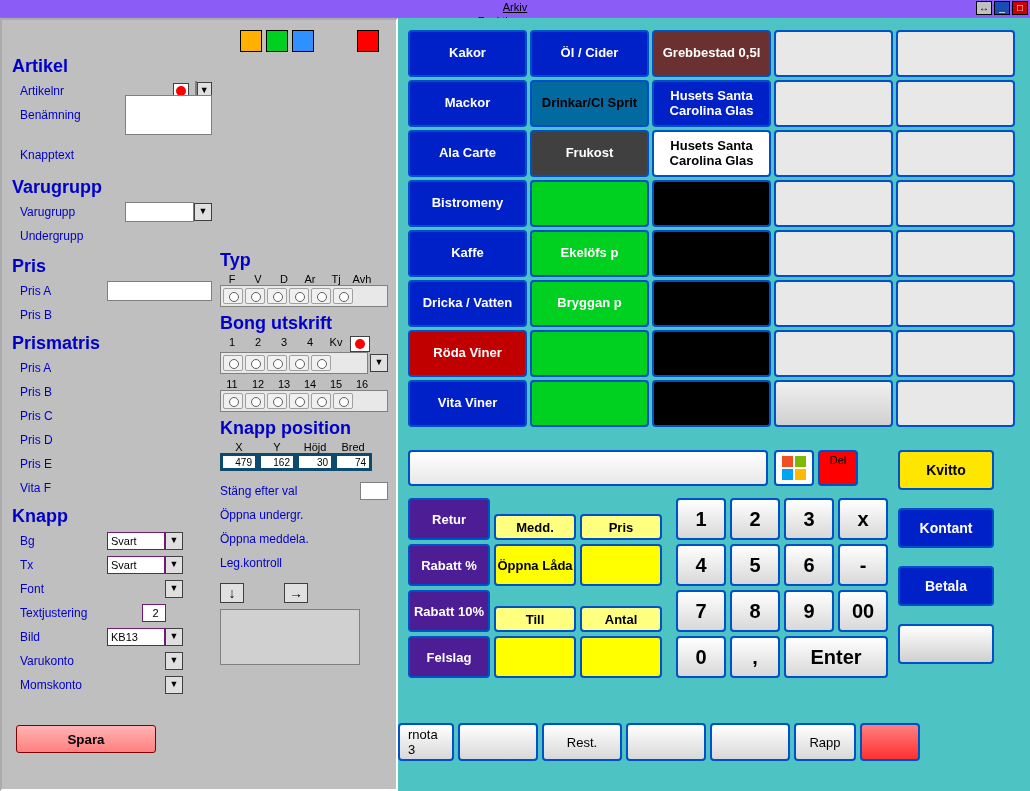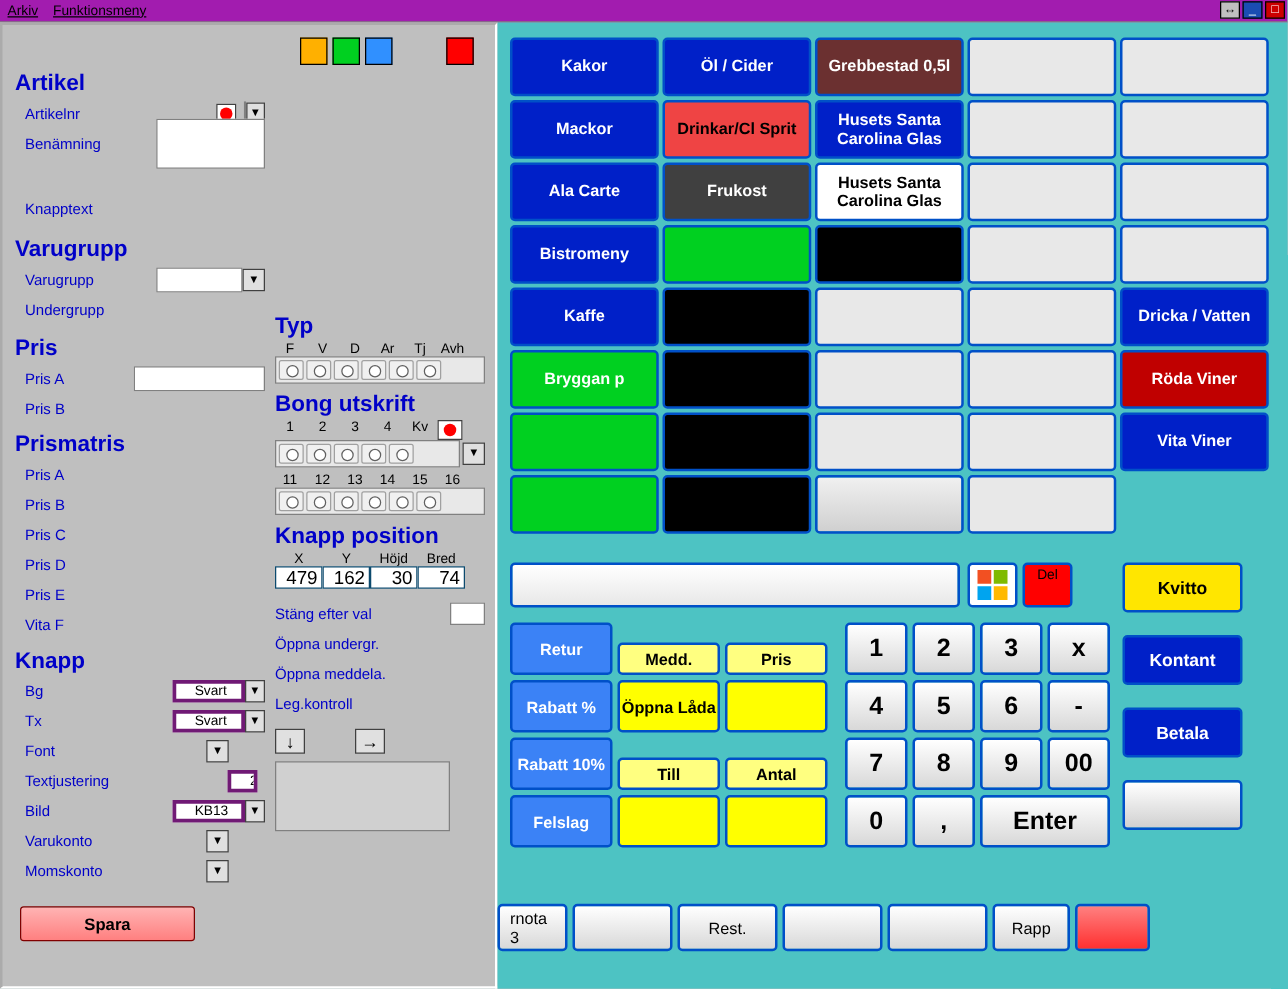--- a/index.html
+++ b/index.html
@@ -1,18 +1,18 @@
 <!DOCTYPE html>
 <html><head>
 <meta charset="utf-8">
 <style>
 * { box-sizing: border-box; margin: 0; padding: 0; font-family: Arial, sans-serif; }
 body { width: 1030px; height: 791px; background: #c0c0c0; overflow: hidden; position: relative; }
 
-.menubar { height: 18px; background: #a21caf; display: flex; align-items: center; font-size: 11px; border-bottom: 1px solid #808080; }
+.menubar { height: 18px; background: #8b5cf6; display: flex; align-items: center; font-size: 11px; border-bottom: 1px solid #808080; flex-direction: column; }
 .menubar span { padding: 1px 6px; text-decoration: underline; cursor: pointer; }
 .winctrl { position: absolute; right: 2px; top: 1px; display: flex; gap: 2px; }
 .winctrl div { width: 16px; height: 14px; border: 1px solid #000; font-size: 10px; text-align: center; line-height: 12px; cursor: pointer; }
 .winctrl .min { background: #1a4db3; color: #fff; }
 .winctrl .max { background: #c00; color: #fff; }
 .winctrl .move { background: #c0c0c0; }
 
 .main { display: flex; height: 773px; }
 .sidebar { width: 398px; background: #bfbfbf; border: 2px inset #fff; padding: 8px 10px; position: relative; font-size: 12px; }
 .content { flex: 1; background: #4dc3c3; position: relative; }
@@ -33,68 +33,68 @@
 .typ-grid { display: flex; gap: 2px; margin-top: 2px; }
 .typ-grid .cell { width: 24px; text-align: center; font-size: 11px; }
 .radio-strip { background: #e8e8e8; border: 1px solid #808080; display: flex; padding: 2px; gap: 2px; }
 .radio-strip .r { width: 20px; height: 16px; background: #f0f0f0; border: 1px solid #a0a0a0; border-radius: 2px; position: relative; }
 .radio-strip .r::after { content: ""; position: absolute; left: 5px; top: 3px; width: 8px; height: 8px; border: 1px solid #606060; border-radius: 50%; background: #fff; }
 
 .knapp-pos { font-size: 11px; }
 .knapp-pos .hdr { display: flex; }
 .knapp-pos .hdr span { width: 38px; text-align: center; }
 .knapp-pos .vals { display: flex; }
-.knapp-pos .vals input { width: 38px; height: 18px; border: 1px solid #0c4a6e; text-align: right; padding-right: 3px; font-size: 15px; }
+.knapp-pos .vals input { width: 38px; height: 18px; border: 3px solid #0c4a6e; text-align: right; padding-right: 3px; font-size: 10px; }
 
 .link-label { color: #0000c8; font-size: 12px; height: 24px; display: flex; align-items: center; }
 
 .spara-btn { position: absolute; bottom: 36px; left: 14px; width: 140px; height: 28px; background: linear-gradient(#ffb3b3,#ff8080); border: 1px solid #800000; border-radius: 3px; font-weight: bold; cursor: pointer; }
 
 
 .pos-grid { position: absolute; left: 10px; top: 12px; display: grid; grid-template-columns: repeat(5, 119px); grid-auto-rows: 47px; gap: 3px; }
 .pos-btn { border: 2px solid #0050c8; border-radius: 4px; display: flex; align-items: center; justify-content: center; text-align: center; font-size: 13px; font-weight: bold; color: #fff; cursor: pointer; background: #e8e8e8; padding: 2px; line-height: 1.1; }
 .pos-btn.blue { background: #0020c8; }
-.pos-btn.yellow { background: #ef4444; color: #000; }
+.pos-btn.yellow { background: #0369a1; color: #000; }
 .pos-btn.brown { background: #6b3030; }
 .pos-btn.darkblue { background: #0020c8; }
 .pos-btn.gray { background: #404040; }
 .pos-btn.white { background: #fff; color: #000; }
 .pos-btn.green { background: #00d020; }
 .pos-btn.black { background: #000; }
 .pos-btn.red { background: #c00000; }
 .pos-btn.empty { background: #e8e8e8; }
 .pos-btn.lgray { background: linear-gradient(#f0f0f0,#d0d0d0); }
 .display-bar { height: 36px; background: linear-gradient(#fff,#e8e8e8); border: 2px solid #0050c8; border-radius: 4px; width: 360px; display: inline-block; vertical-align: top; }
 .win-logo { display: inline-flex; width: 40px; height: 36px; border: 2px solid #0050c8; border-radius: 4px; margin-left: 6px; background: #fff; align-items: center; justify-content: center; vertical-align: top; }
 .del-btn { display: inline-block; width: 40px; height: 36px; background: #f00; border: 2px solid #0050c8; border-radius: 4px; color: #000; font-size: 11px; text-align: center; margin-left: 4px; vertical-align: top; padding-top: 2px; }
 
 .func-grid { position: absolute; left: 10px; top: 480px; display: grid; grid-template-columns: repeat(3, 82px); grid-auto-rows: 42px; gap: 4px; }
 .func-btn { border: 2px solid #0050c8; border-radius: 4px; display: flex; align-items: center; justify-content: center; text-align: center; font-size: 13px; font-weight: bold; cursor: pointer; }
-.func-btn.red { background: #3b82f6; color: #fff; }
+.func-btn.red { background: #4c1d95; color: #fff; }
 .func-btn.yellow { background: #ffff00; color: #000; }
 .func-btn.lyellow { background: #ffff80; color: #000; margin-top: 16px; }
 
 .numpad { position: absolute; left: 278px; top: 480px; display: grid; grid-template-columns: repeat(4, 50px); grid-auto-rows: 42px; gap: 4px; }
 .num-btn { border: 2px solid #0050c8; border-radius: 4px; background: linear-gradient(#fff,#d8d8d8); font-size: 20px; font-weight: bold; display: flex; align-items: center; justify-content: center; cursor: pointer; }
 .num-btn.wide { grid-column: span 2; }
 
 .right-btns { position: absolute; left: 500px; top: 432px; width: 96px; }
 .right-btns .rb { height: 40px; border: 2px solid #0050c8; border-radius: 4px; margin-bottom: 10px; display: flex; align-items: center; justify-content: center; font-size: 14px; font-weight: bold; cursor: pointer; }
 .rb.yellow { background: #ffe600; }
 .rb.blue { background: #0020c8; color: #fff; }
 .rb.gray { background: linear-gradient(#fff,#d0d0d0); }
 
 .bottom-tabs { position: absolute; left: 0; bottom: 30px; display: flex; gap: 4px; }
 .bottom-tabs .tab { height: 38px; border: 2px solid #0050c8; border-radius: 4px; background: linear-gradient(#fff,#d8d8d8); font-size: 13px; display: flex; align-items: center; justify-content: center; padding: 0 8px; cursor: pointer; }
 .bottom-tabs .tab.red { background: linear-gradient(#ff8080,#ff3030); }
 
 .arrow-btn { width: 24px; height: 20px; border: 1px solid #404040; background: #e0e0e0; display: inline-flex; align-items: center; justify-content: center; font-size: 14px; cursor: pointer; }
 .preview-box { width: 140px; height: 56px; border: 1px solid #808080; background: #d0d0d0; margin-top: 6px; }
 
-.small-input { width: 58px; height: 18px; border: 3px solid #701a75; background: #fff; font-size: 11px; padding-left: 15px; margin-left: 40px; }
+.small-input { width: 58px; height: 18px; border: 1px solid #701a75; background: #fff; font-size: 11px; padding-left: 3px; }
 
 .color-picker-row { position: absolute; right: 16px; top: 10px; display: flex; gap: 2px; }
 </style>
 </head>
 <body>
 
 <div class="menubar">
   <span>Arkiv</span>
   <span>Funktionsmeny</span>
   <div class="winctrl">
@@ -121,21 +121,21 @@
         <span style="display:flex;gap:3px;margin-left:80px">
           <span class="red-dot"></span>
         </span>
         <div style="width:120px;margin-left:6px" class="field-input"></div>
         <span class="dd-btn">▼</span>
       </div>
       <div class="field-row">
         <span class="field-label">Benämning</span>
         <div class="field-input" style="height:40px;margin-left:18px;width:240px"></div>
       </div>
-      <div class="field-row" style="margin-top:28px">
+      <div class="field-row" style="margin-top:16px">
         <span class="field-label">Knapptext</span>
       </div>
 
       <div class="section-hdr" style="margin-top:10px">Varugrupp</div>
       <div class="field-row">
         <span class="field-label">Varugrupp</span>
         <div class="field-input" style="margin-left:18px;width:226px"></div>
         <span class="dd-btn">▼</span>
       </div>
       <div class="field-row">
@@ -313,20 +313,21 @@
         <div class="pos-btn gray">Frukost</div>
         <div class="pos-btn white">Husets Santa Carolina Glas</div>
         <div class="pos-btn empty"></div>
         <div class="pos-btn empty"></div>
         <div class="pos-btn blue">Bistromeny</div>
         <div class="pos-btn green"></div>
         <div class="pos-btn black"></div>
         <div class="pos-btn empty"></div>
         <div class="pos-btn empty"></div>
         <div class="pos-btn blue">Kaffe</div>
+        <div class="pos-btn green">Ekelöfs p</div>
         <div class="pos-btn black"></div>
         <div class="pos-btn empty"></div>
         <div class="pos-btn empty"></div>
         <div class="pos-btn blue">Dricka / Vatten</div>
         <div class="pos-btn green">Bryggan p</div>
         <div class="pos-btn black"></div>
         <div class="pos-btn empty"></div>
         <div class="pos-btn empty"></div>
         <div class="pos-btn red">Röda Viner</div>
         <div class="pos-btn green"></div>

